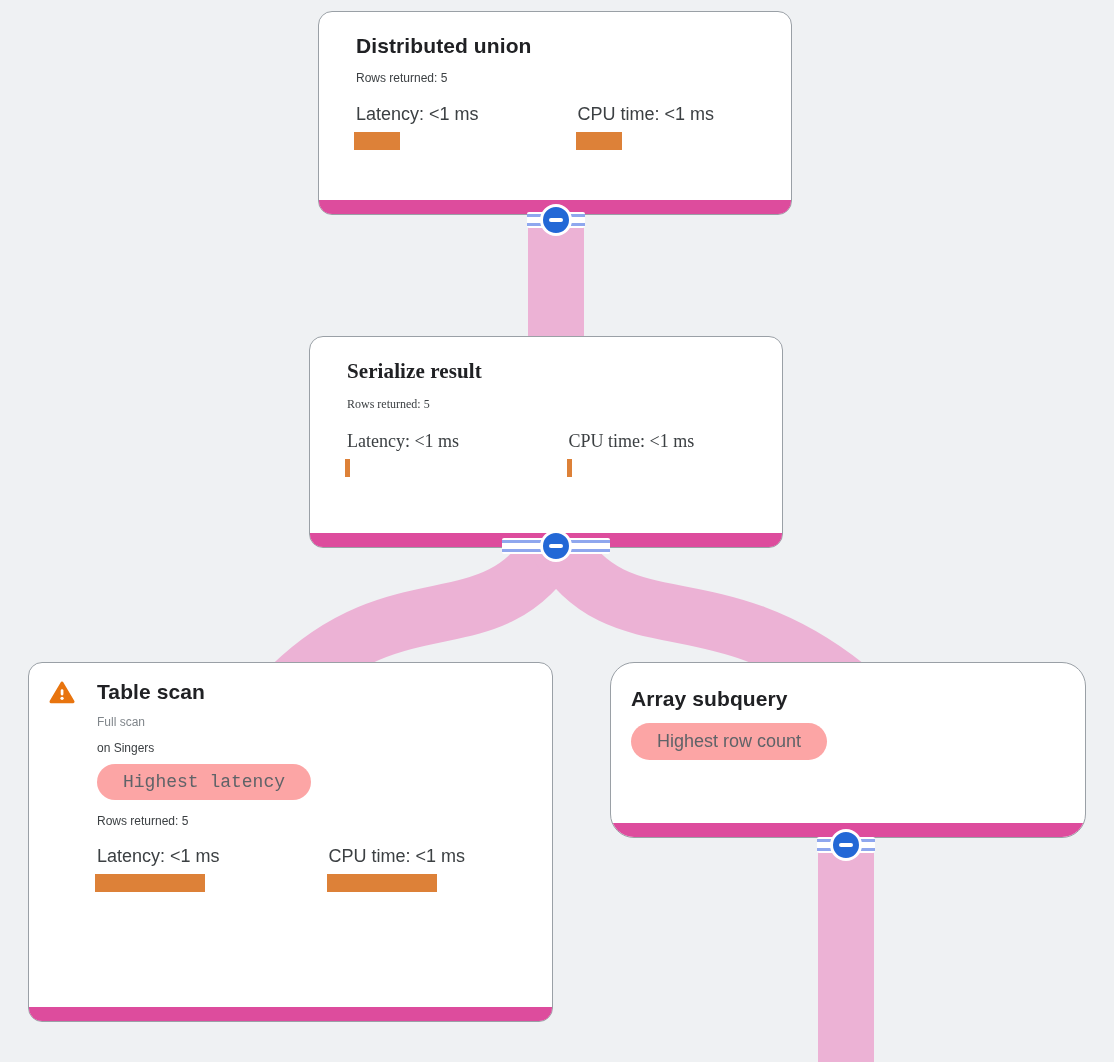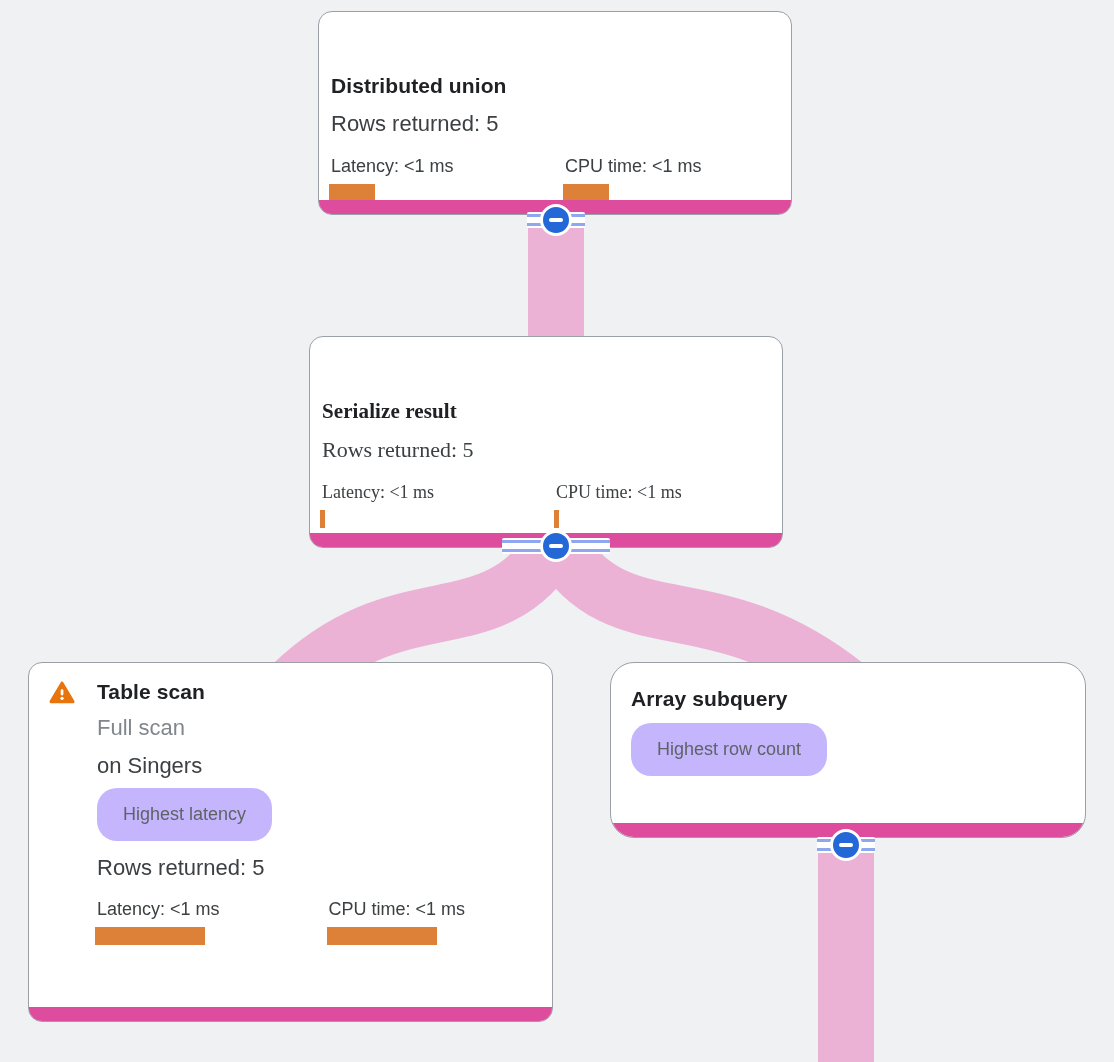--- a/index.html
+++ b/index.html
@@ -36,52 +36,52 @@
     height: 14px;
     background: #dd4c9d;
   }
   .node-title {
     font-size: 21px;
     font-weight: 600;
     color: #202124;
     letter-spacing: 0.1px;
   }
   .line {
-    font-size: 22px;
+    font-size: 12px;
     color: #3c4043;
   }
   .muted { color: #80868b; }
   .badge {
     display: inline-block;
-    background: #c4b5fd;
+    background: #fca5a5;
     color: #5f6368;
     font-size: 18px;
     border-radius: 20px;
-    padding: 16px 26px;
+    padding: 8px 26px;
     margin: 0 0 7px 0;
   }
   .stats-row { display: flex; gap: 28px; }
   .stat-col { width: 210px; }
   .stat-col-narrow { width: 212px; }
   .stat-label { font-size: 18px; color: #3c4043; margin-bottom: 7px; }
   .stat-bar {
     height: 18px;
     background: #dd8138;
     margin-left: -2px;
   }
   
-  .content-basic { padding: 22px 20px 0 12px; margin-top: 40px; }
+  .content-basic { padding: 22px 20px 0 37px; }
   .content-basic .node-title { margin-bottom: 13px; }
   .content-basic .rows { margin-bottom: 19px; }
   
   .content-scan { padding: 17px 20px 0 68px; position: relative; }
   .content-scan .node-title { margin-bottom: 11px; }
   .content-scan .sub { margin-bottom: 9px; }
   .content-scan .scan-type { margin-bottom: 12px; }
-  .content-scan .badges { margin-bottom: 7px; }
+  .content-scan .badges { margin-bottom: 7px; font-family: Liberation Mono, monospace; }
   .content-scan .rows { margin-bottom: 18px; }
   .warning {
     position: absolute;
     left: 20px; top: 17px;
     width: 26px; height: 26px;
   }
   
   .content-sub { padding: 24px 20px 0 20px; }
   .content-sub .node-title { margin-bottom: 12px; }
   .content-sub .badges { margin-bottom: 5px; }

